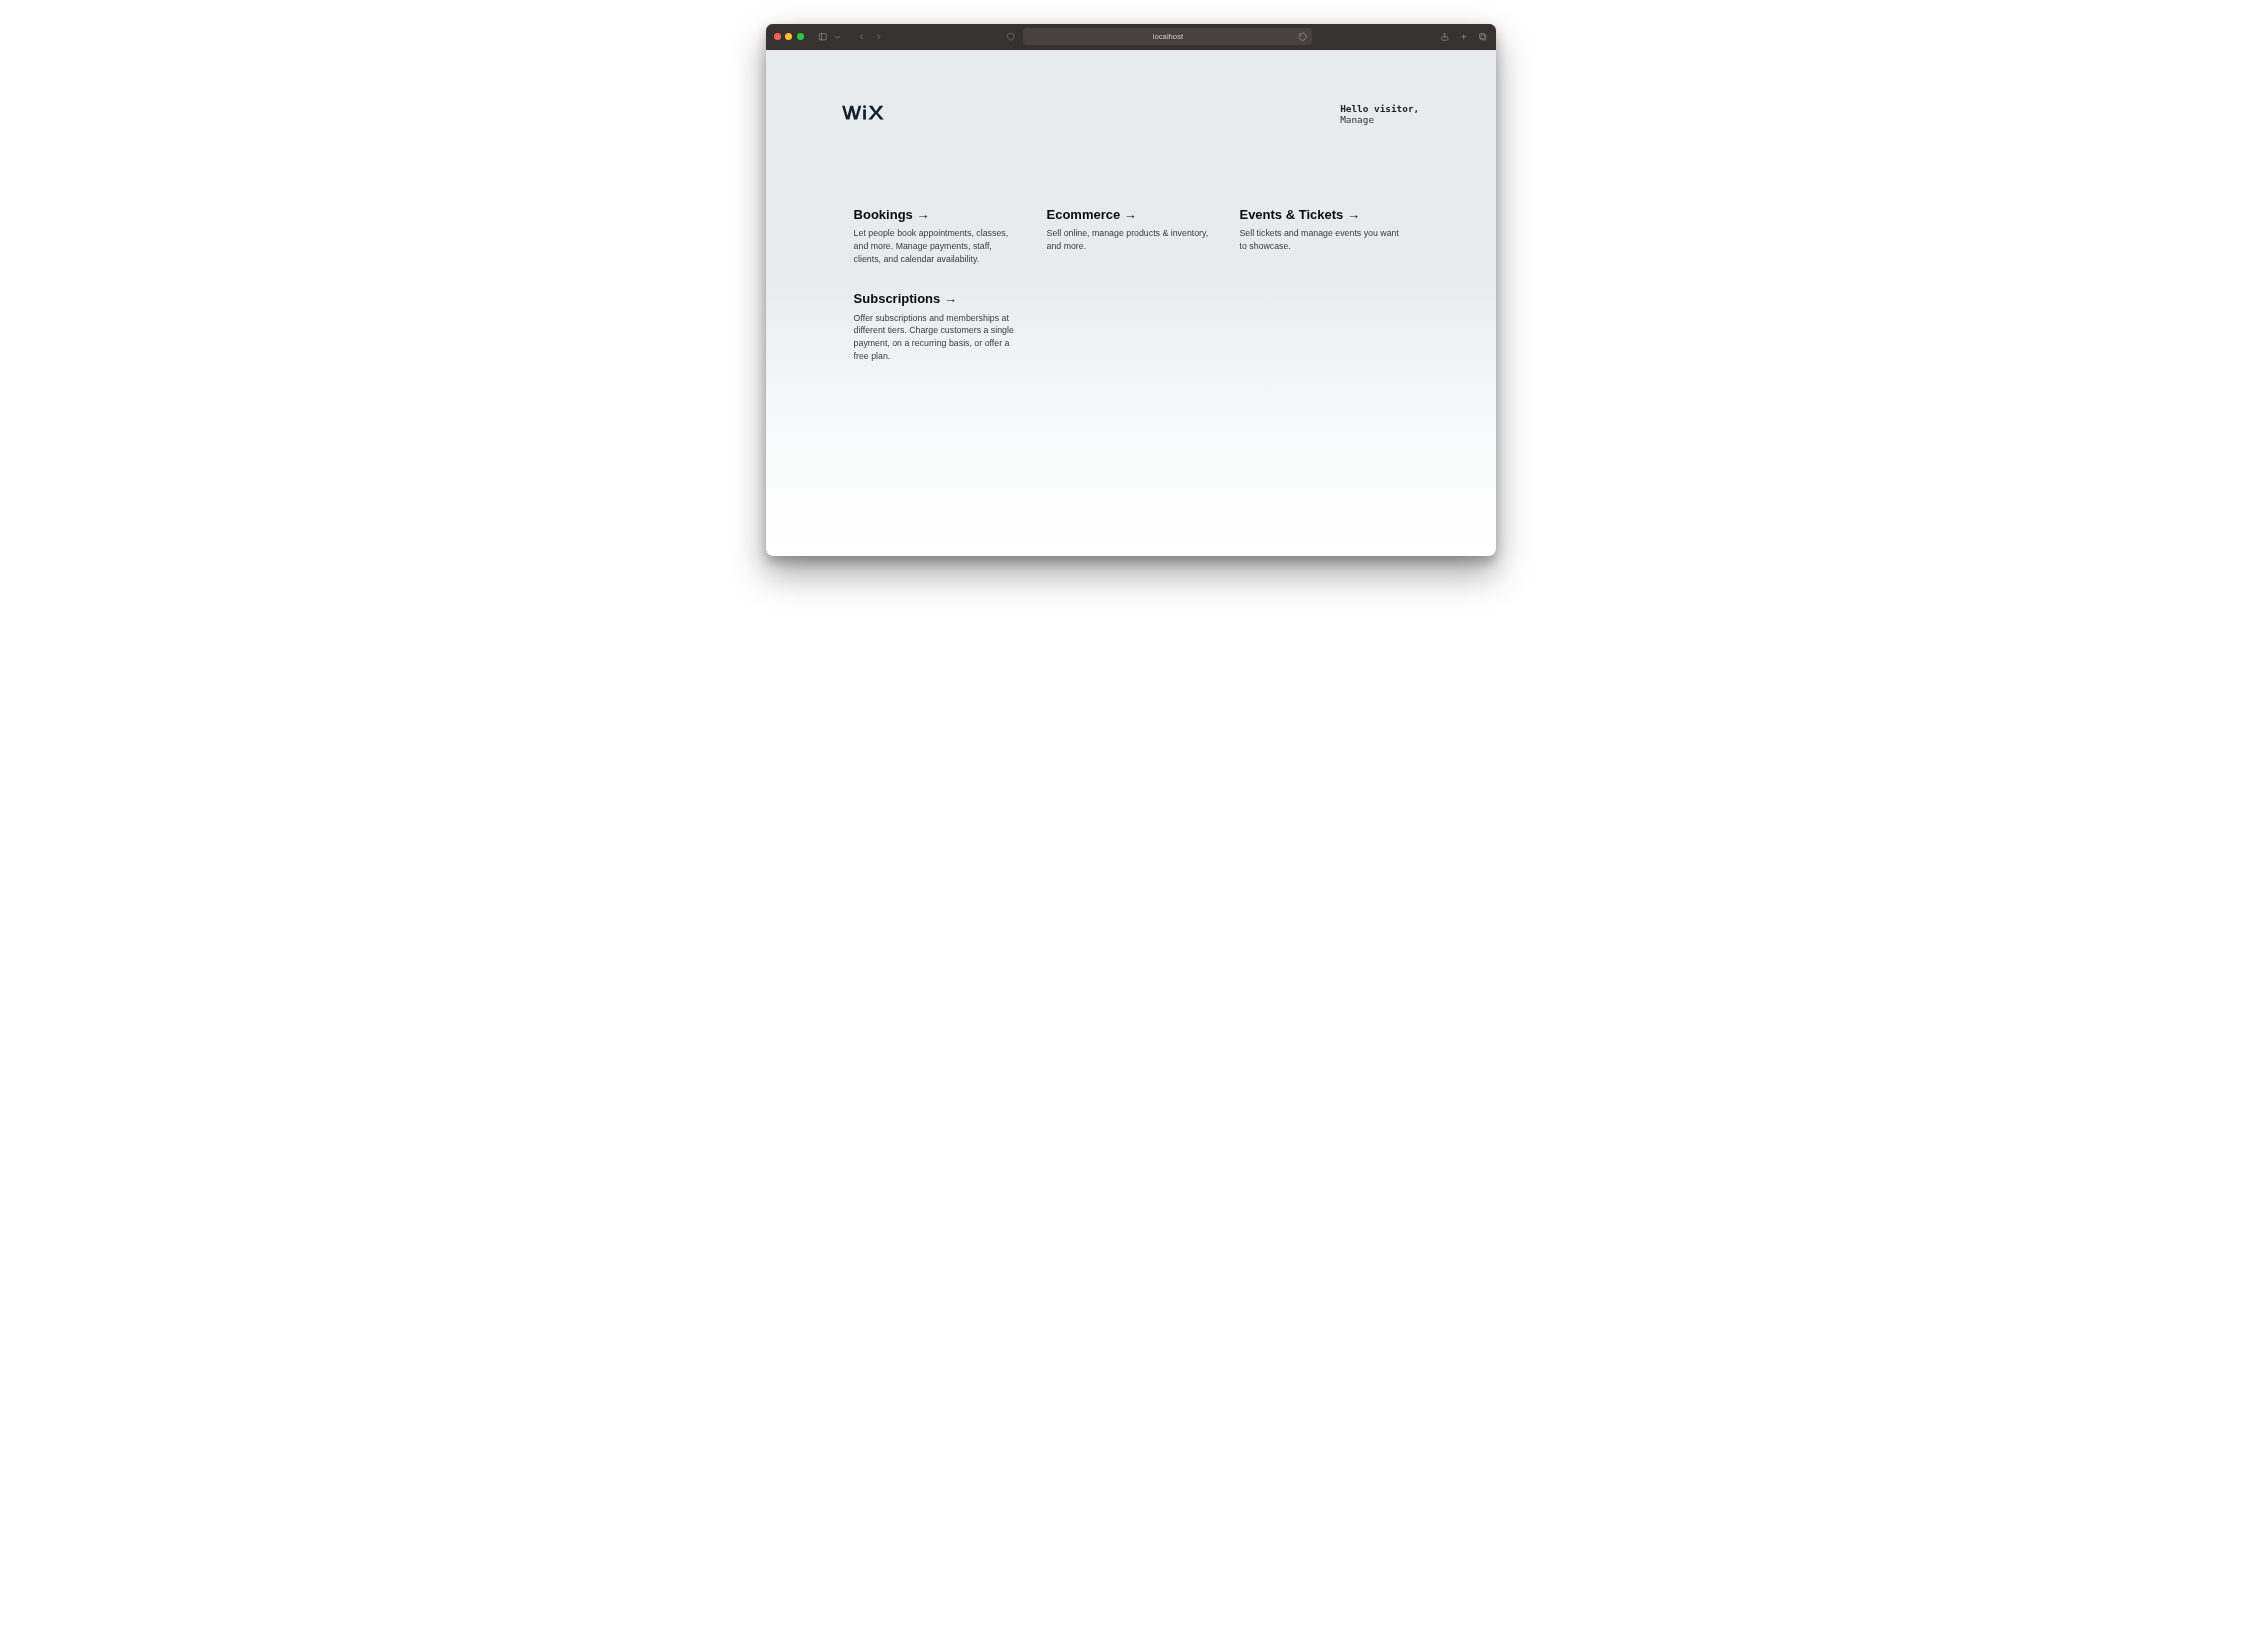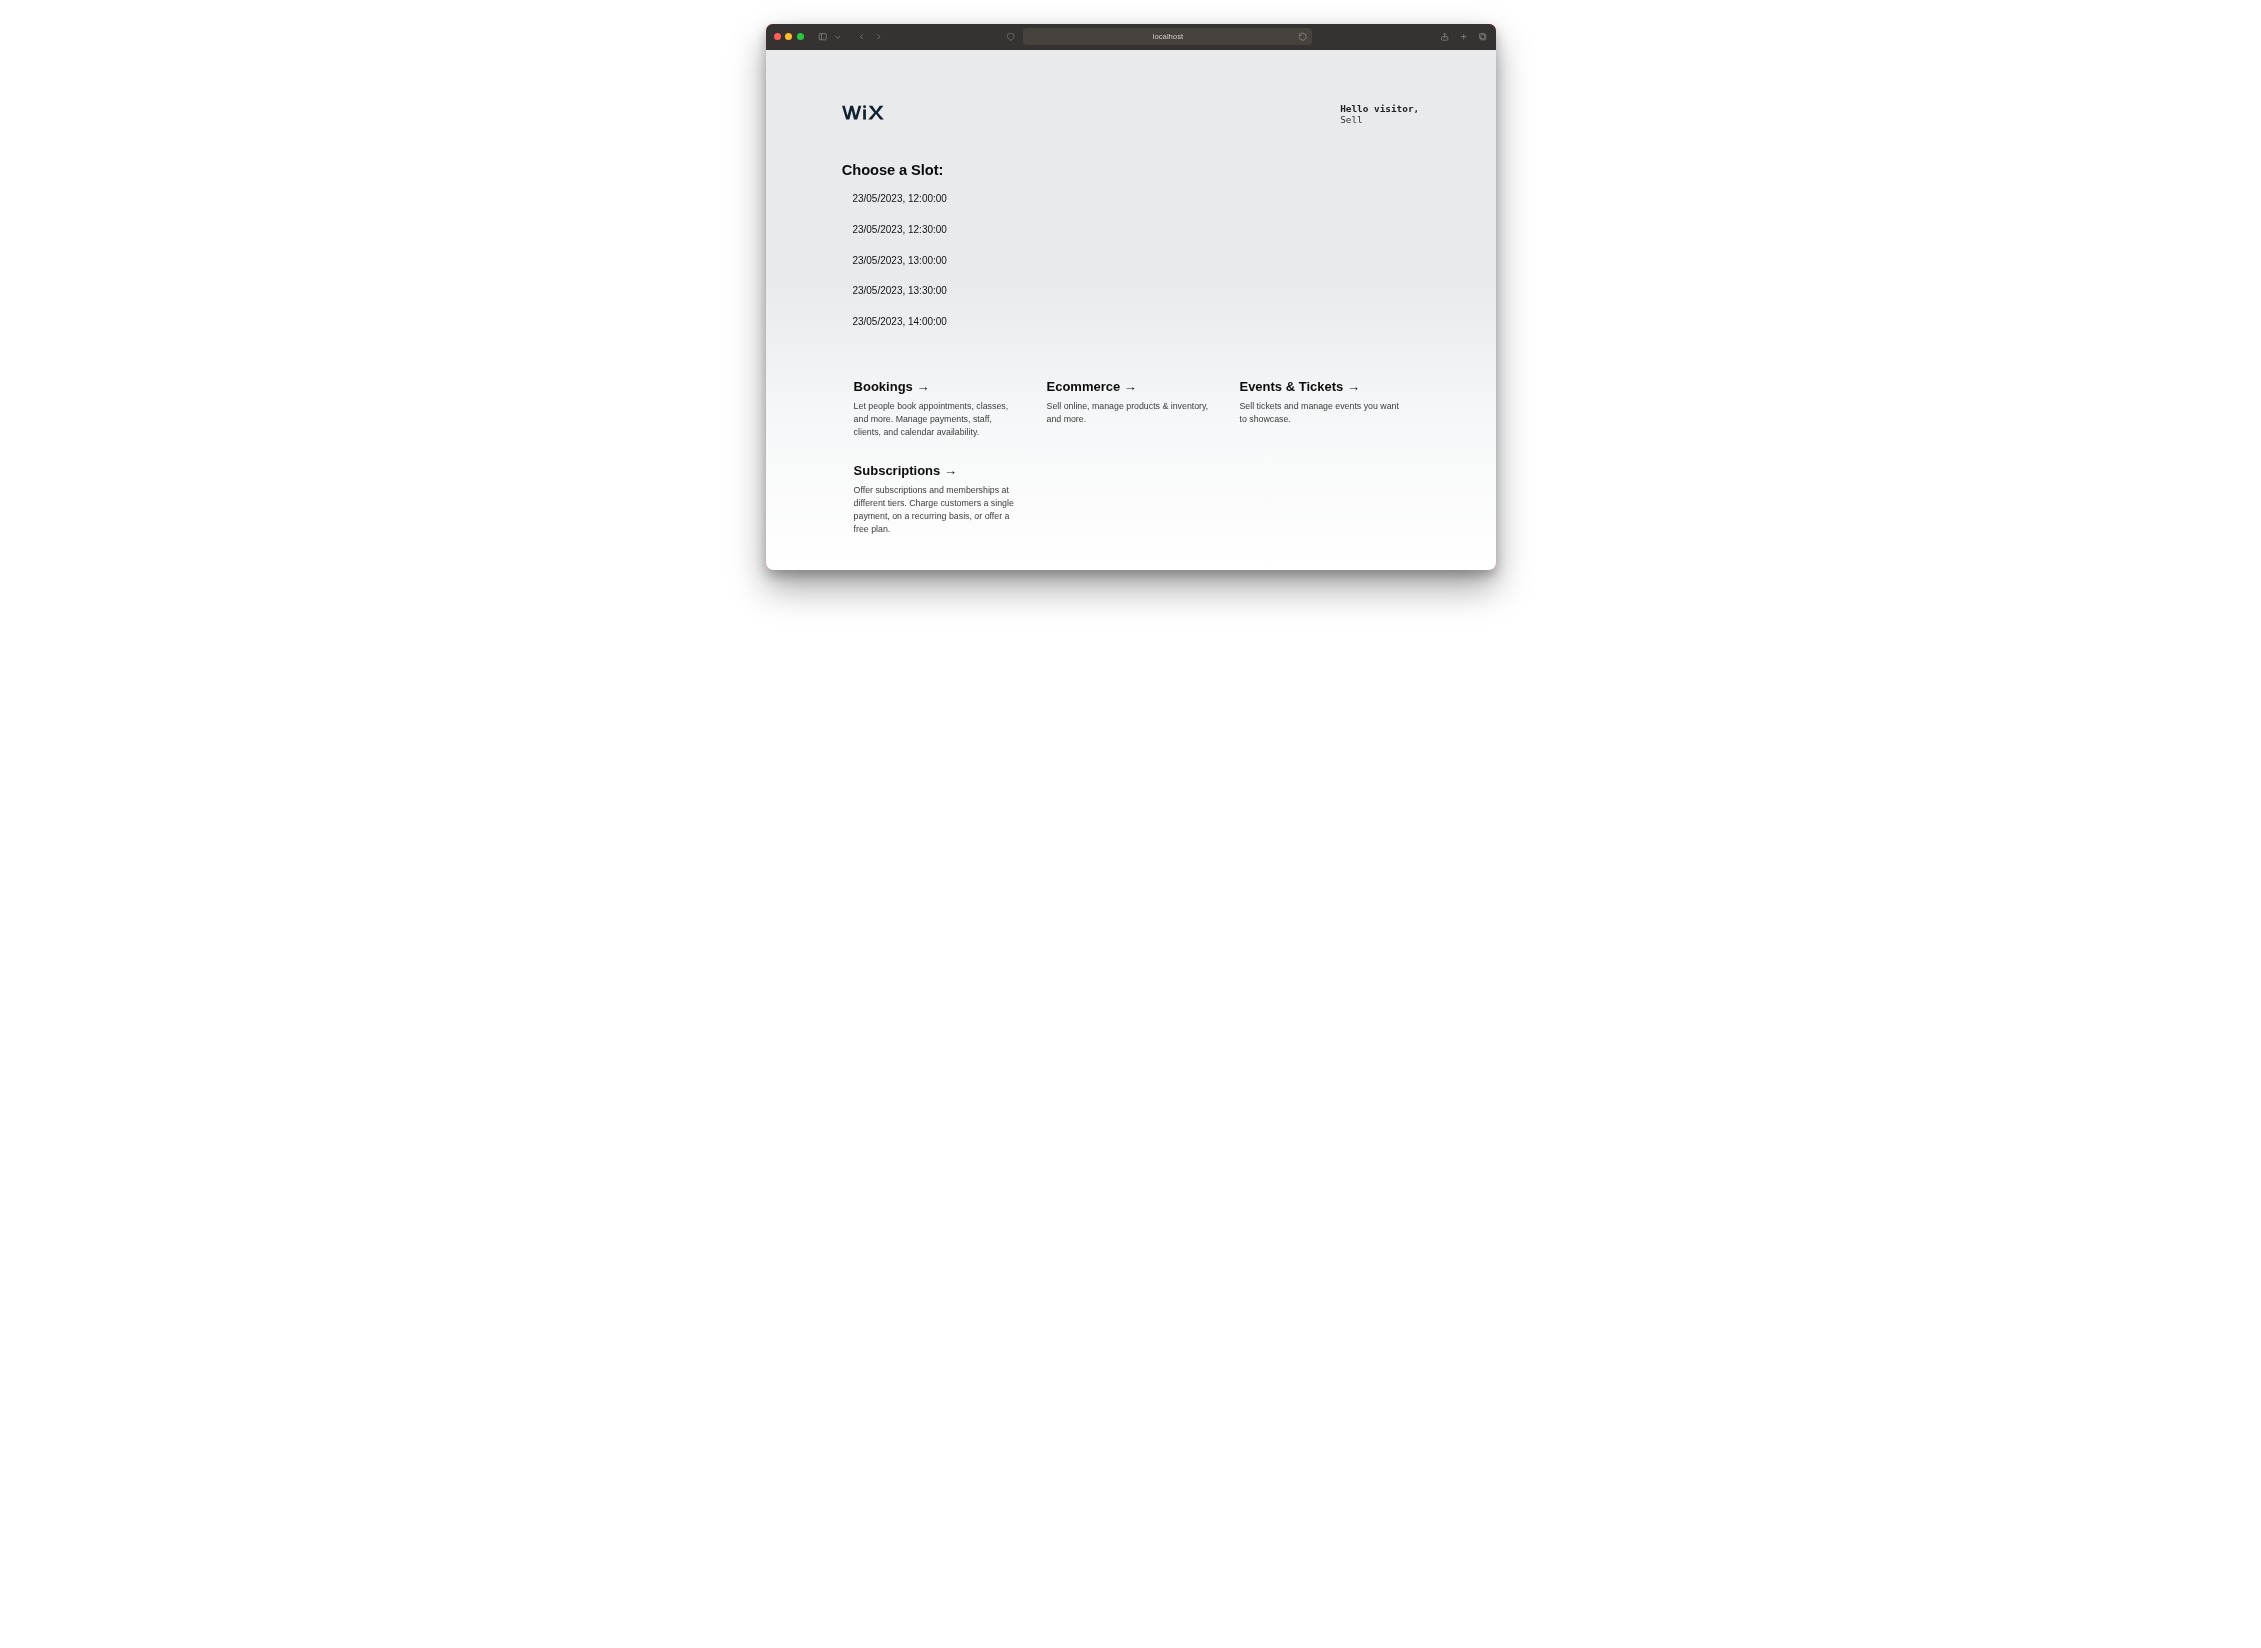--- a/index.html
+++ b/index.html
@@ -192,35 +192,25 @@
             <g fill="#132231">
               <path d="M0 6 L6 6 L12 28 L18 6 L24 6 L30 28 L36 6 L42 6 L33 36 L26 36 L21 16 L16 36 L9 36 Z"></path>
               <circle cx="49" cy="8" r="3.2"></circle>
               <rect x="46" y="14" width="6" height="22"></rect>
               <path d="M58 6 L66 6 L74 18 L82 6 L90 6 L78 21 L91 36 L83 36 L74 24 L65 36 L57 36 L70 21 Z"></path>
             </g>
           </svg>
         </div>
         <div class="greet">
           <div class="hello">Hello visitor,</div>
-          <div class="login">Sell</div>
+          <div class="login">Manage</div>
         </div>
       </div>
 
       <div class="columns">
-        <div class="col">
-          <h2>Choose a Slot:</h2>
-          <div class="slot-list" id="slot-list">
-              <div class="slot-item">23/05/2023, 12:00:00</div>
-              <div class="slot-item">23/05/2023, 12:30:00</div>
-              <div class="slot-item">23/05/2023, 13:00:00</div>
-              <div class="slot-item">23/05/2023, 13:30:00</div>
-              <div class="slot-item">23/05/2023, 14:00:00</div>
-            </div>
-        </div>
       </div>
 
       <div class="features" id="features">
           <div class="feature">
             <h3>Bookings →</h3>
             <p>Let people book appointments, classes, and more. Manage payments, staff, clients, and calendar availability.</p>
           </div>
           <div class="feature">
             <h3>Ecommerce →</h3>
             <p>Sell online, manage products &amp; inventory, and more.</p>

